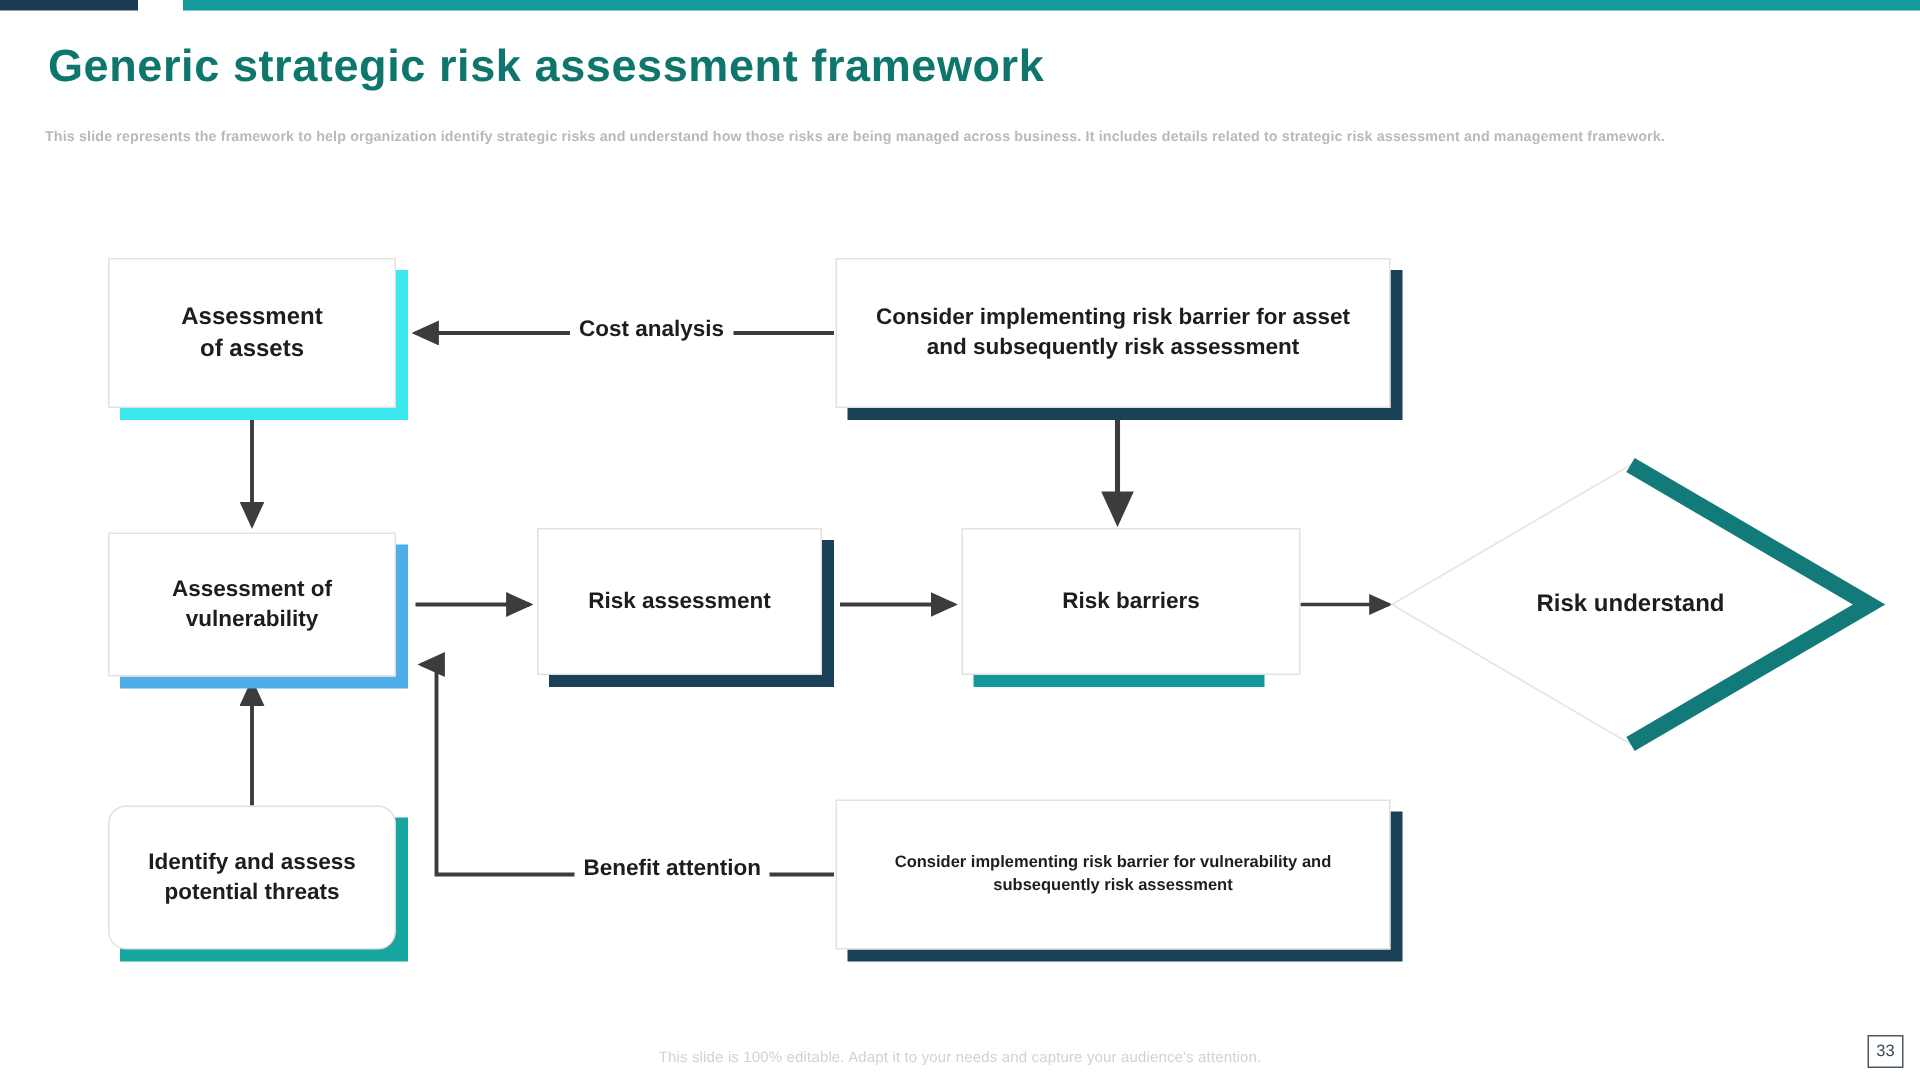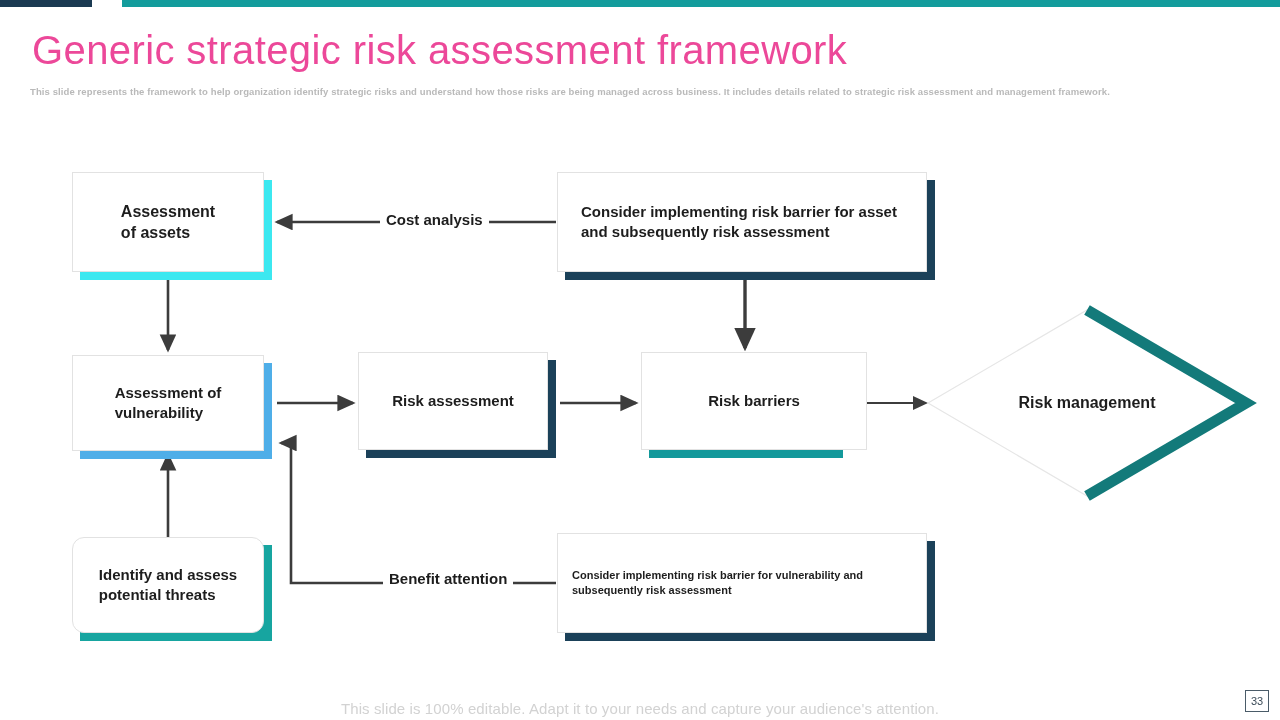--- a/index.html
+++ b/index.html
@@ -30,44 +30,44 @@
     position: absolute;
     left: 122px; top: 0;
     width: 1158px; height: 7px;
     background: #139C9C;
   }
 
   
   .page-title {
     position: absolute;
     left: 32px; top: 28px;
-    font-size: 40px;
-    font-weight: 400;
-    color: #ec4899;
+    font-size: 30px;
+    font-weight: 700;
+    color: #0f766e;
     letter-spacing: 0.4px;
     white-space: nowrap;
   }
   .page-subtitle {
     position: absolute;
     left: 30px; top: 86px;
     width: 1220px;
     font-size: 9.5px;
     font-weight: 700;
     color: #b9b9b9;
     letter-spacing: 0.1px;
     white-space: nowrap;
   }
 
   
   .footer-note {
     position: absolute;
     left: 0; top: 700px;
     width: 1280px;
     text-align: center;
-    font-size: 15px;
+    font-size: 10px;
     color: #d2d2d2;
     letter-spacing: 0.1px;
   }
   .page-number {
     position: absolute;
     left: 1245px; top: 690px;
     width: 24px; height: 22px;
     border: 1px solid #4a5b68;
     display: flex;
     align-items: center;
@@ -91,20 +91,21 @@
   }
 
   
   .node {
     position: absolute;
     background: #ffffff;
     border: 1px solid #e2e2e2;
     display: flex;
     align-items: center;
     justify-content: center;
+    text-align: center;
     color: #1d1d1d;
     font-weight: bold;
     line-height: 1.32;
     z-index: 3;
   }
   .node-shadow {
     position: absolute;
     z-index: 2;
   }
 
@@ -252,21 +253,21 @@
 
     <div class="node n-ci-asset">
       <span>Consider implementing risk barrier for  asset and subsequently risk assessment</span>
     </div>
 
     <div class="node n-ci-vuln">
       <span>Consider implementing risk barrier for  vulnerability and subsequently risk assessment</span>
     </div>
 
     <div class="diamond-wrap">
-      <div class="diamond-label">Risk management</div>
+      <div class="diamond-label">Risk understand</div>
     </div>
 
     <div class="edge-label lbl-cost">Cost analysis</div>
     <div class="edge-label lbl-benefit">Benefit attention</div>
 
   </div>
 
   <div class="footer-note">This slide is 100% editable. Adapt it to your needs and capture your audience's attention.</div>
   <div class="page-number">33</div>
 

